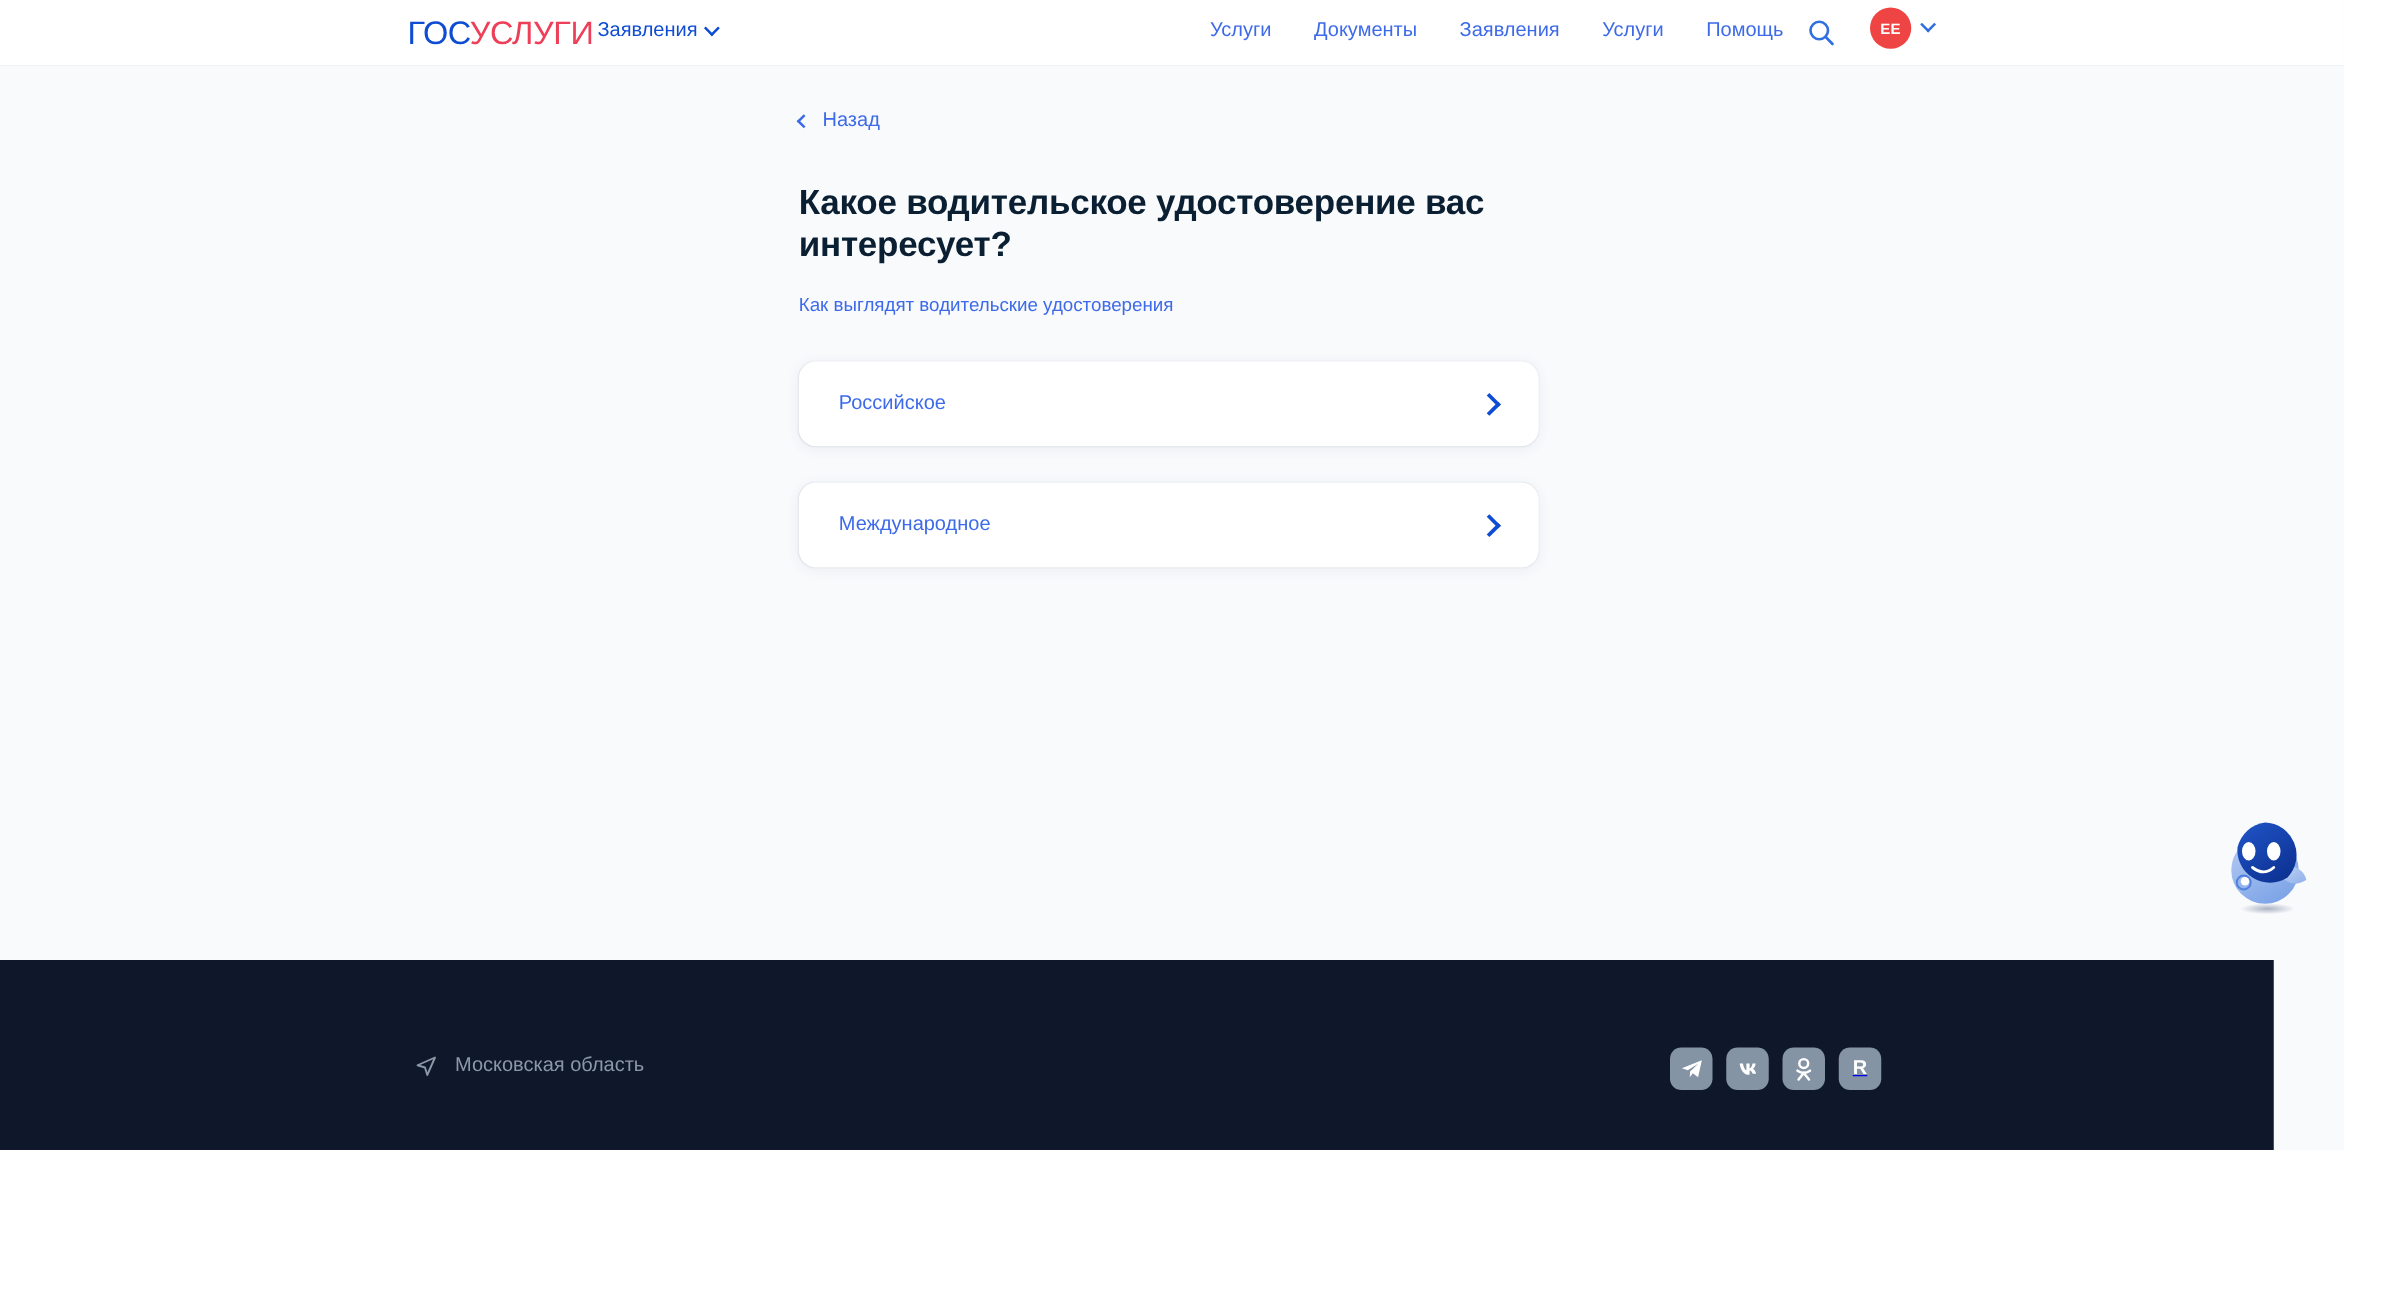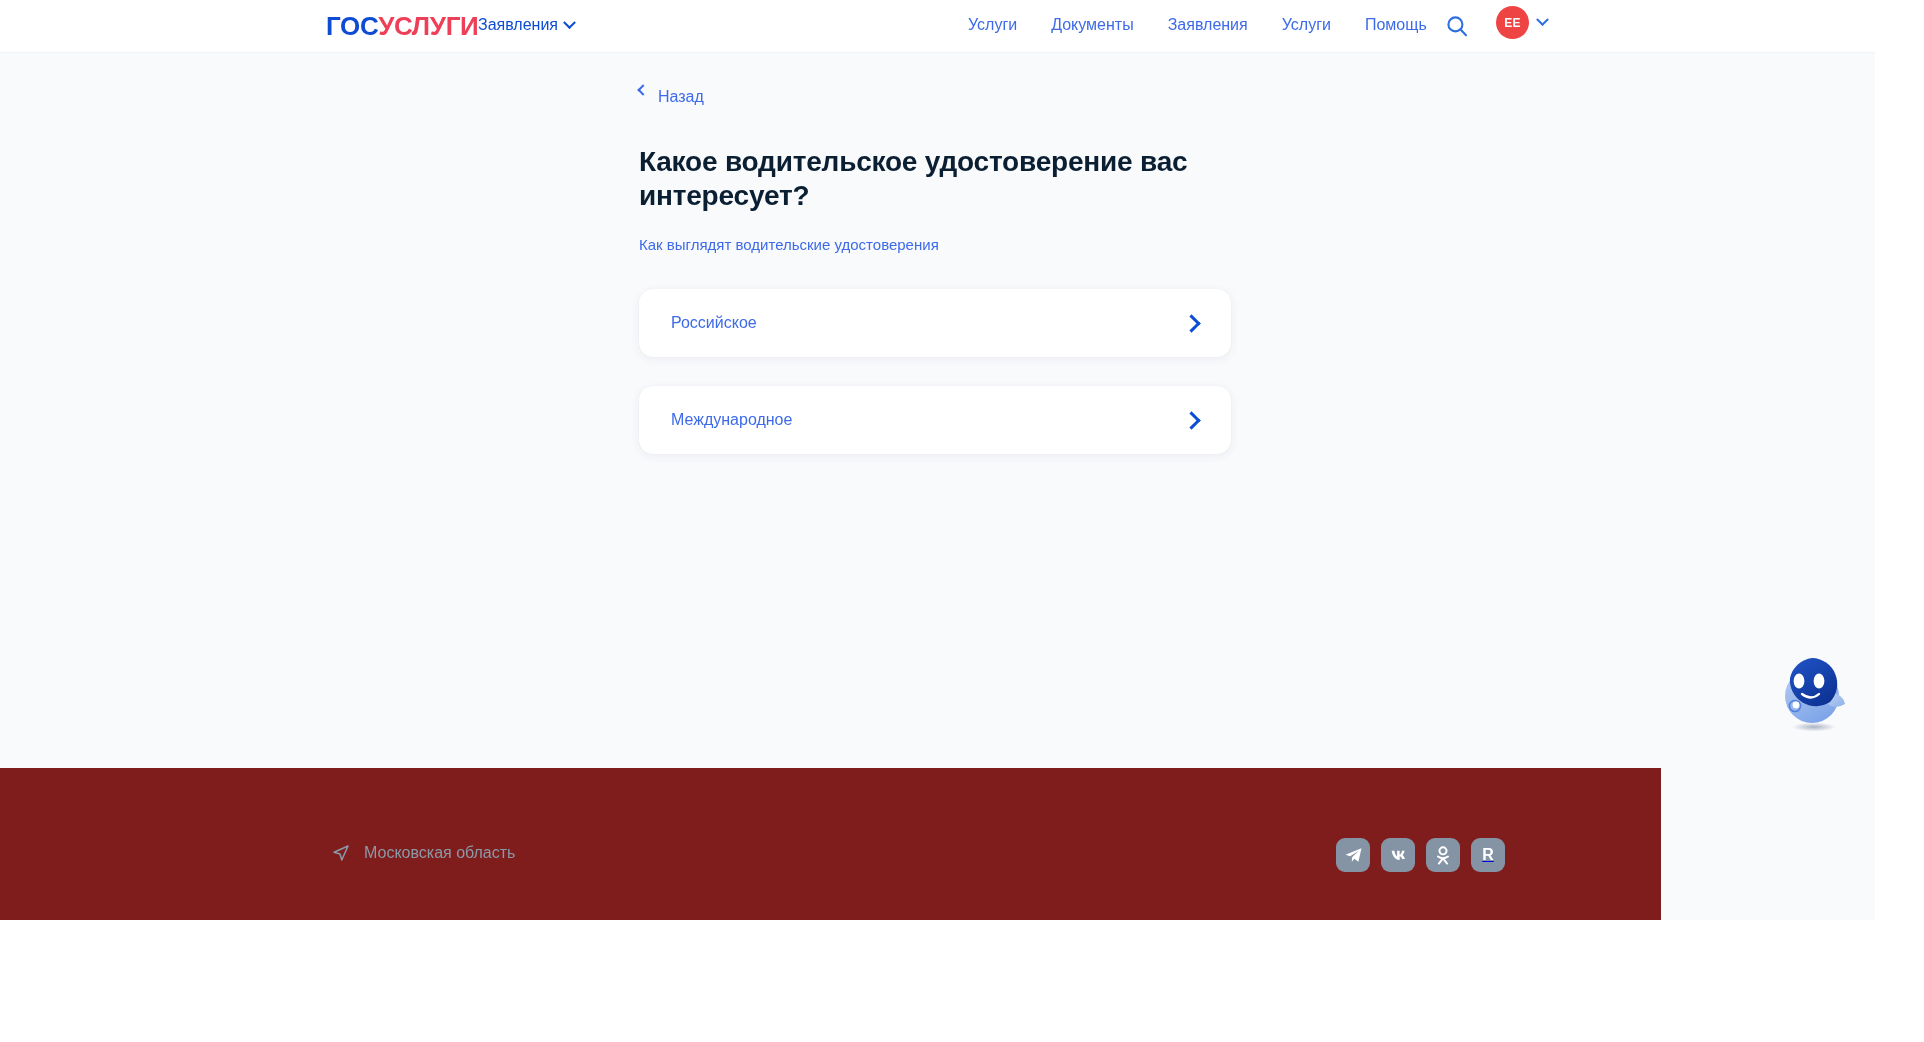--- a/index.html
+++ b/index.html
@@ -39,21 +39,21 @@
     border-bottom: 1px solid #f2f3f7;
     display: flex;
     align-items: center;
   }
 
   .logo {
     position: absolute;
     left: 326px;
     top: 11px;
     font-size: 26px;
-    font-weight: 700;
+    font-weight: 400;
     letter-spacing: -0.3px;
     line-height: 30px;
     white-space: nowrap;
     user-select: none;
   }
   .logo .gos { color: #0d4cd3; }
   .logo .uslugi { color: #ee3f58; }
 
   .citizens {
     position: absolute;
@@ -137,20 +137,21 @@
     left: 0;
     top: 53px;
     width: 1875px;
   }
 
   .back-link {
     position: absolute;
     left: 639px;
     top: 33px;
     display: flex;
+    align-items: center;
     gap: 11px;
     color: #3d6ae8;
     font-size: 16px;
     line-height: 22px;
     text-decoration: none;
     cursor: pointer;
   }
   .chev-back {
     display: inline-block;
     width: 8px; height: 8px;
@@ -230,23 +231,23 @@
     width: 92px;
     height: 92px;
     cursor: pointer;
   }
 
   
   .footer {
     position: absolute;
     left: 0;
     top: 768px;
-    width: 1661px;
+    width: 1819px;
     height: 152px;
-    background: #7f1d1d;
+    background: #0f172a;
   }
   .region {
     position: absolute;
     left: 332px;
     top: 74px;
     display: flex;
     align-items: center;
     gap: 14px;
     color: #8b99a7;
     font-size: 16px;

